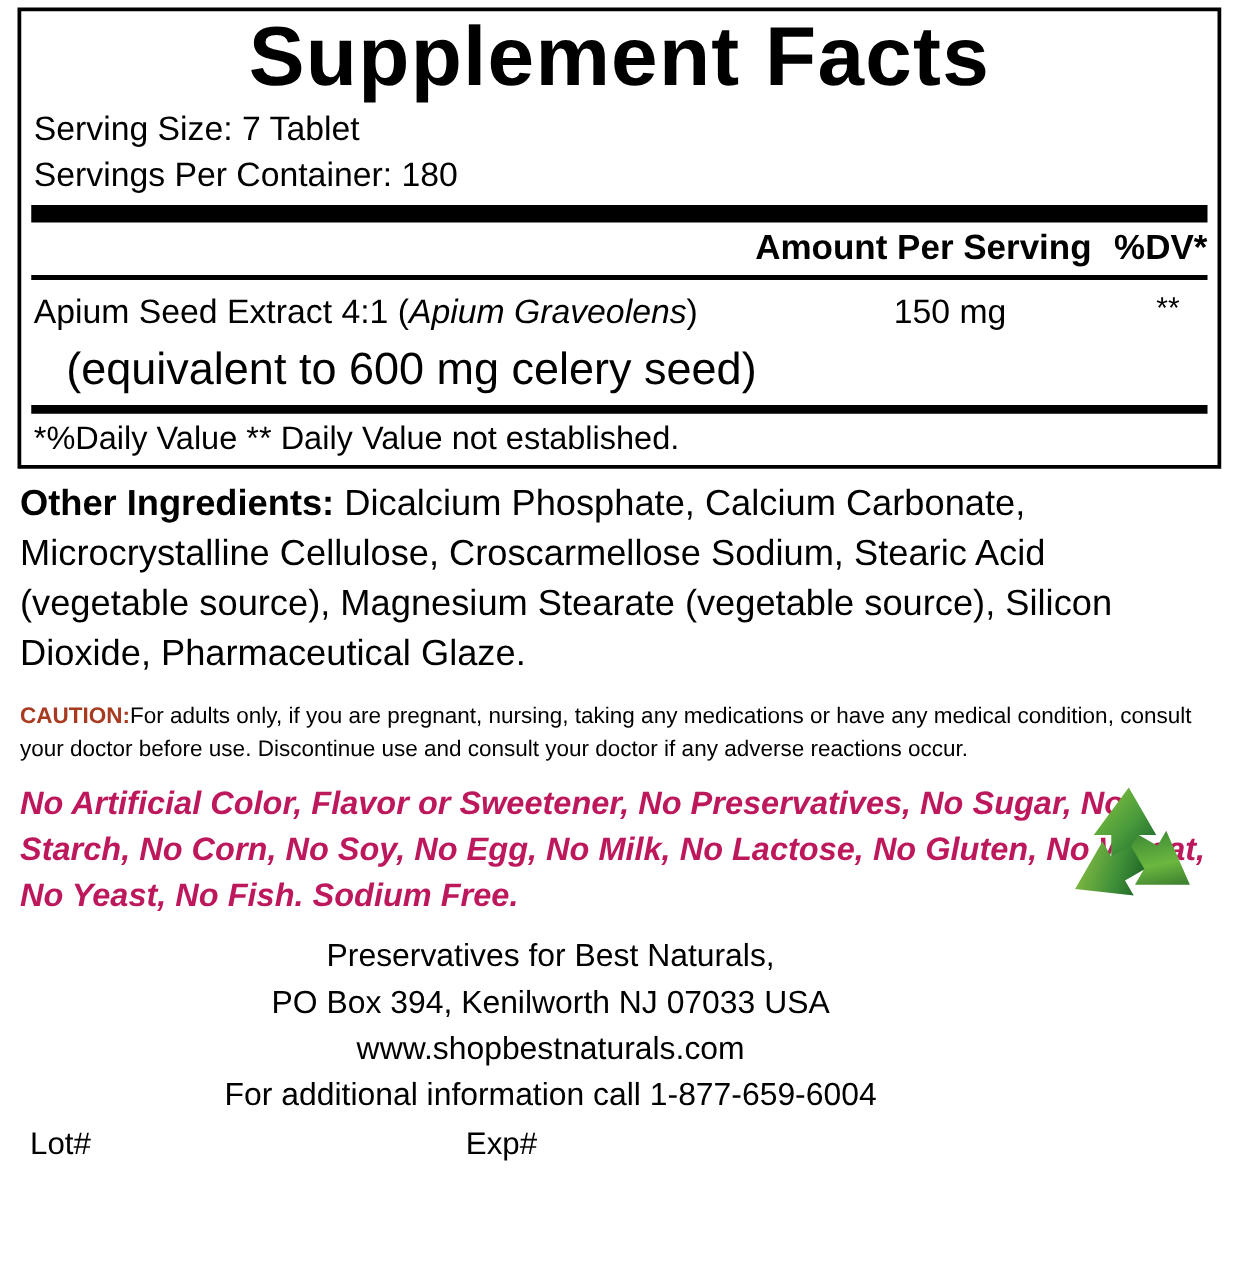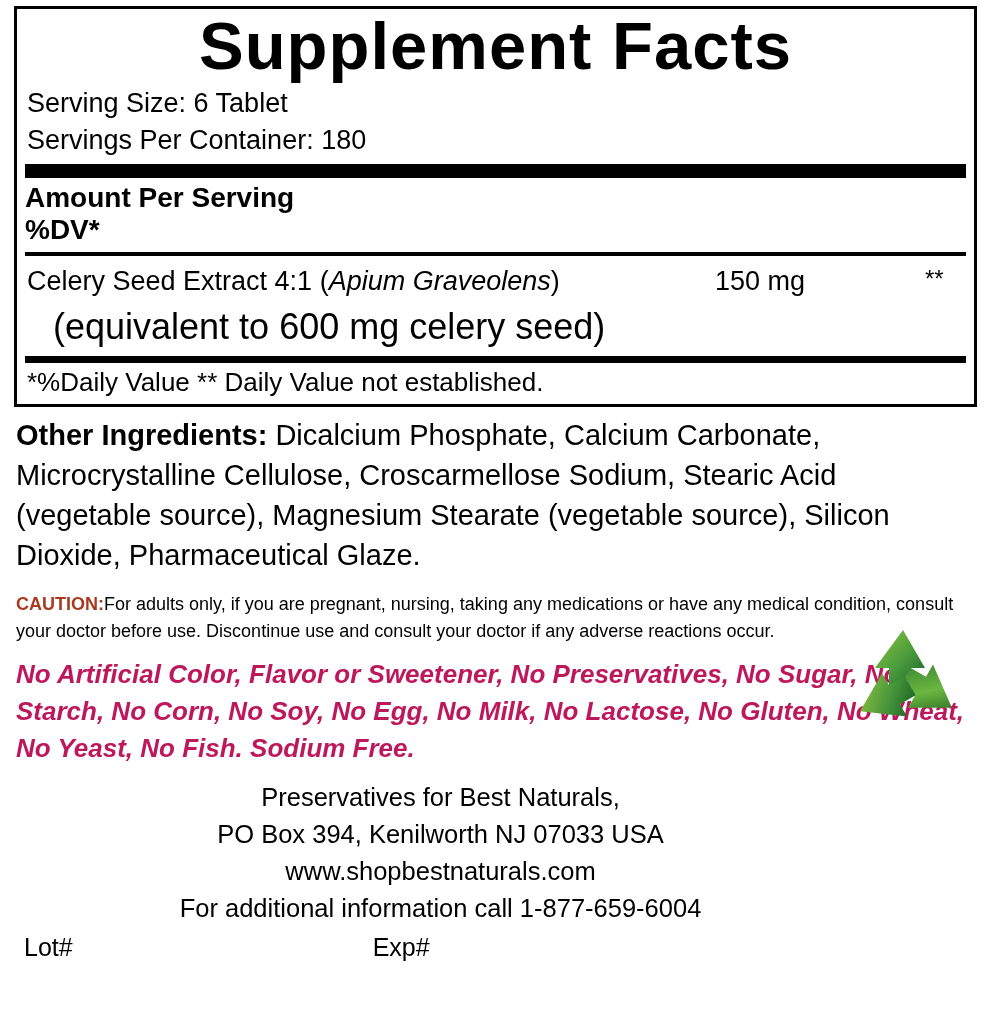--- a/index.html
+++ b/index.html
@@ -57,21 +57,20 @@
     height: 7px;
     background: #000;
   }
   .sf-headrow {
     display: flex;
     justify-content: flex-end;
     align-items: baseline;
     font-size: 28px;
     font-weight: bold;
     padding: 4px 0 6px 0;
-    flex-direction: column;
   }
   .sf-headrow .aps { margin-right: 18px; }
   .sf-headrow .dv { }
 
   .sf-ingrow {
     position: relative;
     font-size: 27px;
     padding: 6px 0 2px 0;
     line-height: 1.45;
   }
@@ -151,34 +150,34 @@
 </style>
 </head>
 <body>
 
 <div class="page">
 
   <div class="sf-panel">
 
     <div class="sf-title">Supplement Facts</div>
 
-    <div class="sf-serving">Serving Size: 6 Tablet</div>
+    <div class="sf-serving">Serving Size: 7 Tablet</div>
     <div class="sf-serving">Servings Per Container: 180</div>
 
     <div class="rule-thick"></div>
 
     <div class="sf-headrow">
       <span class="aps">Amount Per Serving</span>
       <span class="dv">%DV*</span>
     </div>
 
     <div class="rule-thin"></div>
 
     <div class="sf-ingrow">
-      <span class="name"><span>Celery Seed Extract 4:1 (</span><i>Apium Graveolens</i><span>)</span></span>
+      <span class="name"><span>Apium Seed Extract 4:1 (</span><i>Apium Graveolens</i><span>)</span></span>
       <span class="amount">150 mg</span>
       <span class="dvval">**</span>
     </div>
 
     <div class="sf-subline">(equivalent to 600 mg celery seed)</div>
 
     <div class="rule-med"></div>
 
     <div class="sf-footnote">*%Daily Value ** Daily Value not established.</div>
   </div>

